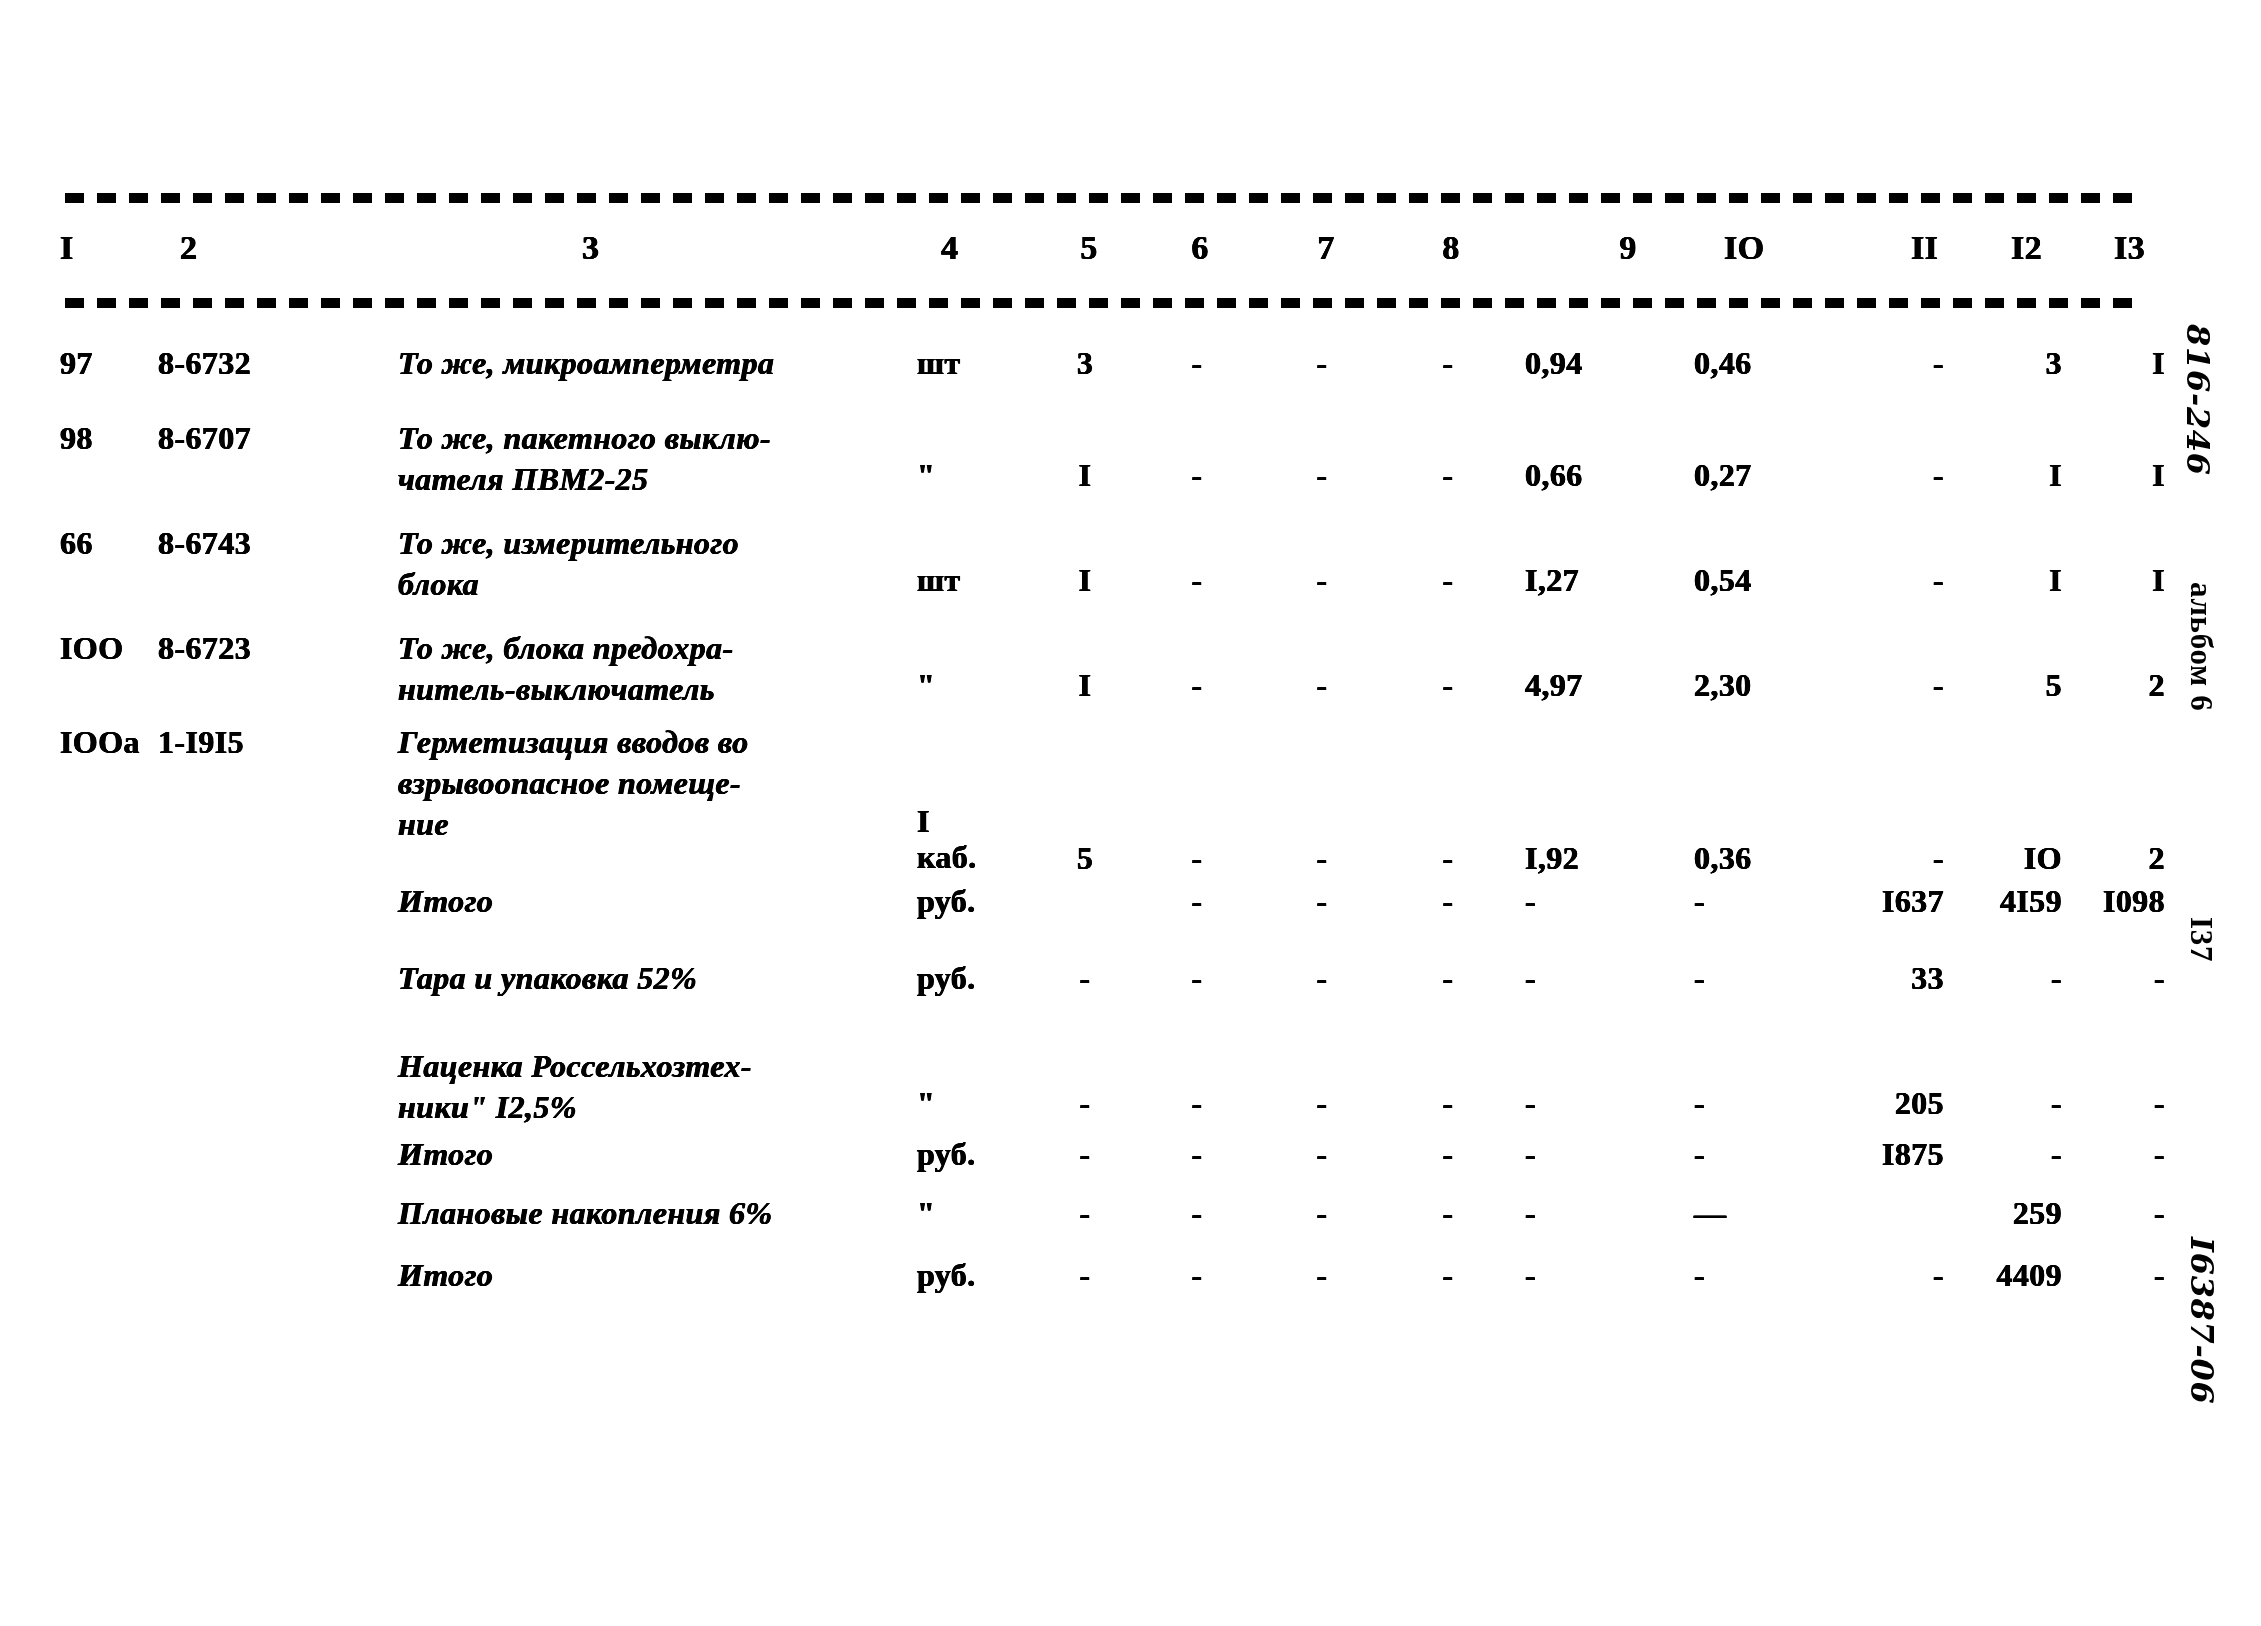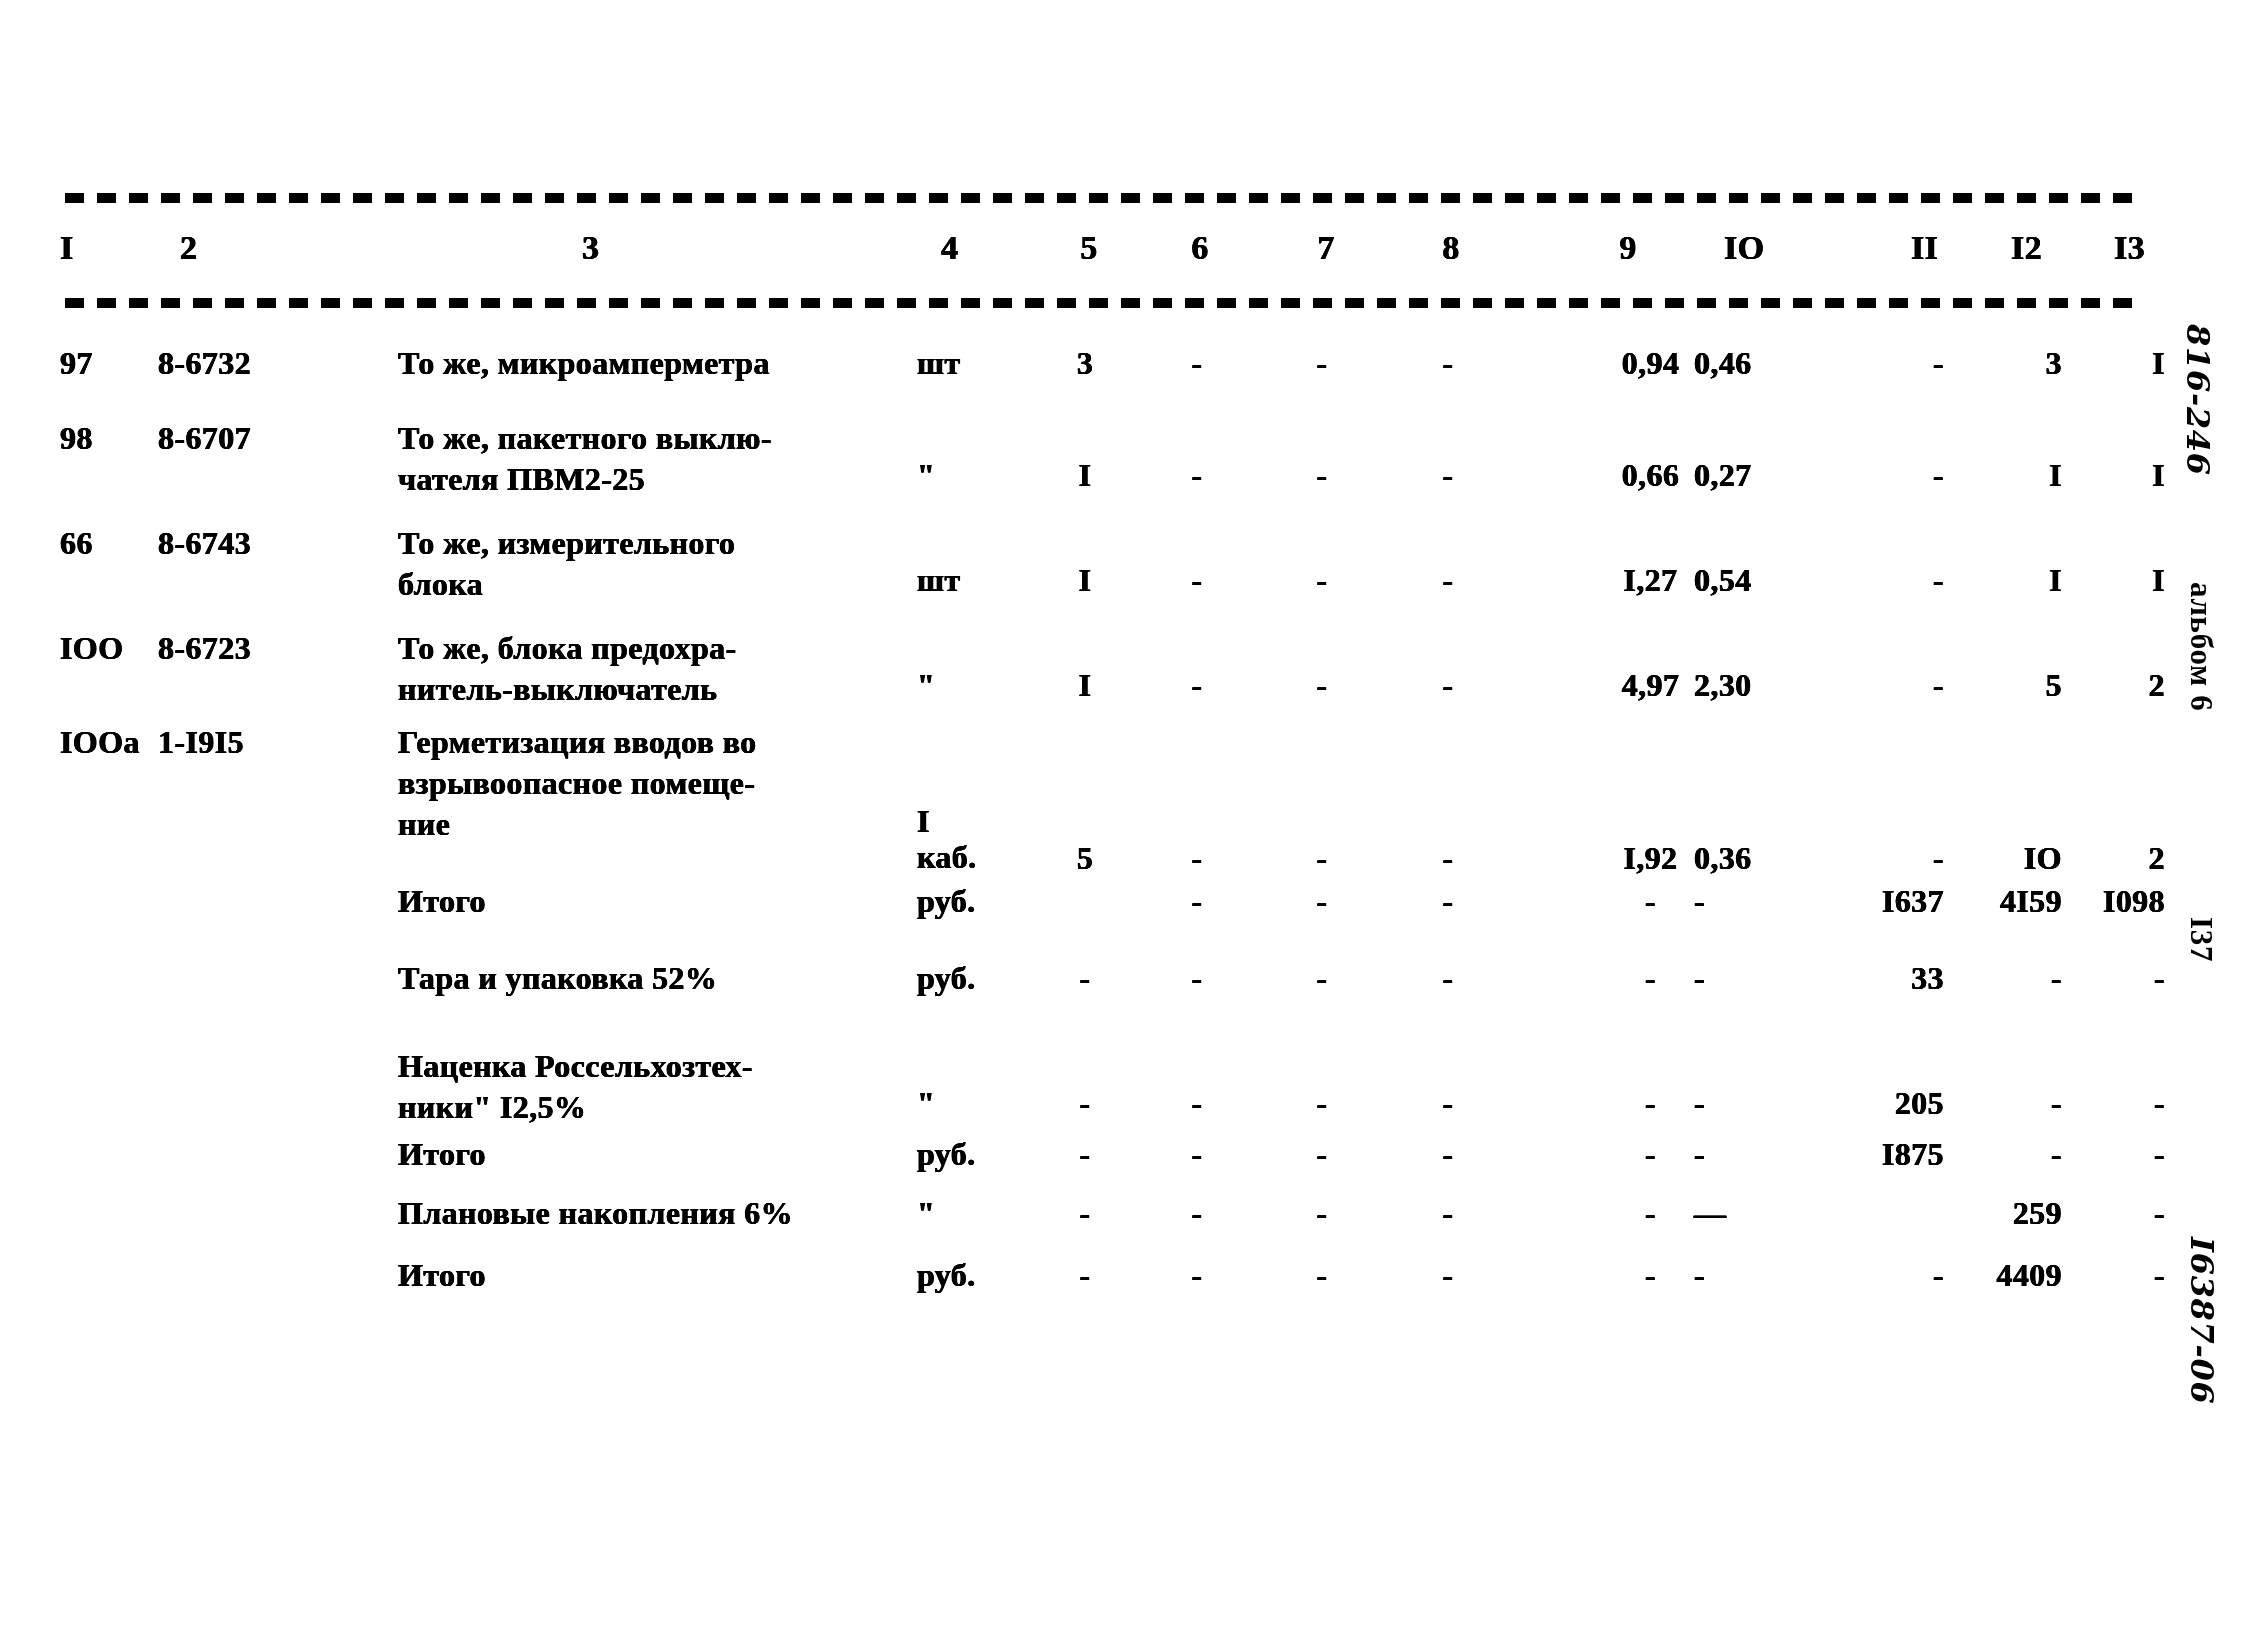--- a/index.html
+++ b/index.html
@@ -68,21 +68,21 @@
 
   
   .c1  { left: 60px;  width: 81px; text-align: left; }
   .c2  { left: 158px; width: 184px; text-align: left; }
   .c3  { left: 398px; width: 516px; text-align: left; }
   .c4  { left: 917px; width: 88px; text-align: left; }
   .c5  { left: 1059px; width: 52px; text-align: center; }
   .c6  { left: 1171px; width: 52px; text-align: center; }
   .c7  { left: 1296px; width: 52px; text-align: center; }
   .c8  { left: 1422px; width: 52px; text-align: center; }
-  .c9  { left: 1599px; width: 103px; text-align: center; }
+  .c9  { left: 1525px; width: 103px; text-align: left; }
   .c10 { left: 1694px; width: 103px; text-align: left; }
   .c11 { left: 1834px; width: 110px; text-align: right; }
   .c12 { left: 1959px; width: 103px; text-align: right; }
   .c13 { left: 2084px; width: 81px; text-align: right; }
 
   
   #header-row .cell {
     font-size: 34px;
     font-weight: 700;
   }
@@ -93,21 +93,21 @@
   #header-row .c5  { left: 1067px; width: 44px; text-align: center; }
   #header-row .c6  { left: 1178px; width: 44px; text-align: center; }
   #header-row .c7  { left: 1304px; width: 44px; text-align: center; }
   #header-row .c8  { left: 1429px; width: 44px; text-align: center; }
   #header-row .c9  { left: 1606px; width: 44px; text-align: center; }
   #header-row .c10 { left: 1724px; width: 66px; text-align: left; }
   #header-row .c11 { left: 1911px; width: 66px; text-align: left; }
   #header-row .c12 { left: 2011px; width: 66px; text-align: left; }
   #header-row .c13 { left: 2114px; width: 66px; text-align: left; }
 
-  .desc { line-height: 41px; }
+  .desc { line-height: 41px; font-style: italic; }
 
   
   .unit-stack { line-height: 38px; }
 
   
   .margin-note {
     position: absolute;
     transform-origin: left top;
     transform: rotate(90deg);
     white-space: nowrap;

